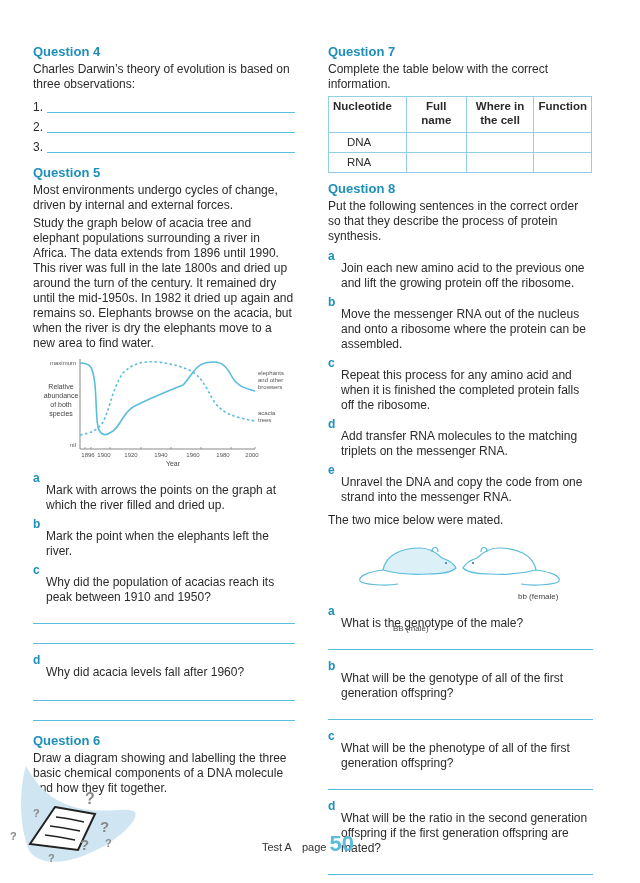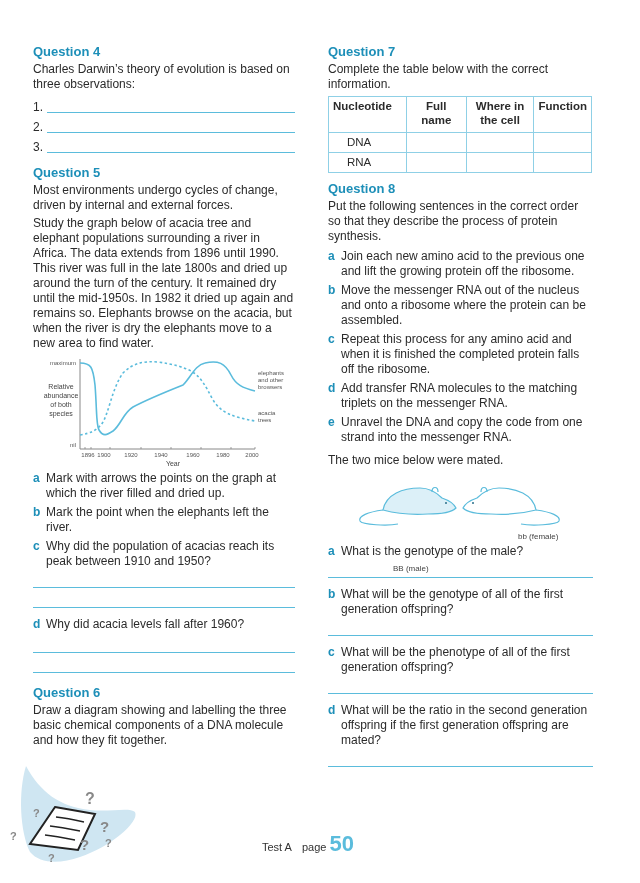--- a/index.html
+++ b/index.html
@@ -9,21 +9,21 @@
   .left { left: 33px; width: 262px; }
   .right { left: 328px; width: 265px; }
   .qh { color: #1d8fb8; font-weight: bold; font-size: 13px; line-height: 16px; margin-bottom: 2px; }
   p.t { margin-bottom: 3px; }
   .num-line { display: flex; align-items: flex-end; height: 20px; }
   .num-line .n { width: 14px; }
   .num-line .ln { flex: 1; border-bottom: 1.5px solid #5bbcdc; height: 12px; margin-bottom: 2px; }
   .ans { border-bottom: 1.5px solid #5bbcdc; height: 1px; width: 100%; }
   .item { display: flex; margin-bottom: 4px; }
   .item .lt { color: #1d8fb8; font-weight: bold; width: 13px; flex-shrink: 0; }
-  .item .tx { flex: 1; }
+  .item .tx { flex: 1; margin-top: 12px; }
   table.nt { border-collapse: collapse; width: 264px; margin-top: 4px; font-size: 11.5px; }
   table.nt th, table.nt td { border: 1.5px solid #8fd0e6; padding: 2px 4px; vertical-align: top; line-height: 14px; }
   table.nt th { font-weight: bold; text-align: center; height: 36px; }
   table.nt th:first-child { text-align: left; }
   table.nt td { height: 20px; padding-left: 18px; }
   .graph { position: relative; width: 262px; height: 112px; margin: 4px 0 4px 0; }
   .footer { position: absolute; top: 836px; left: 262px; display: flex; align-items: baseline; }
   .footer .ta { font-size: 11px; color: #333; margin-right: 10px; }
   .footer .pg { font-size: 11px; color: #333; margin-right: 3px; }
   .footer .pn { font-size: 22px; font-weight: bold; color: #5bbcdc; }

